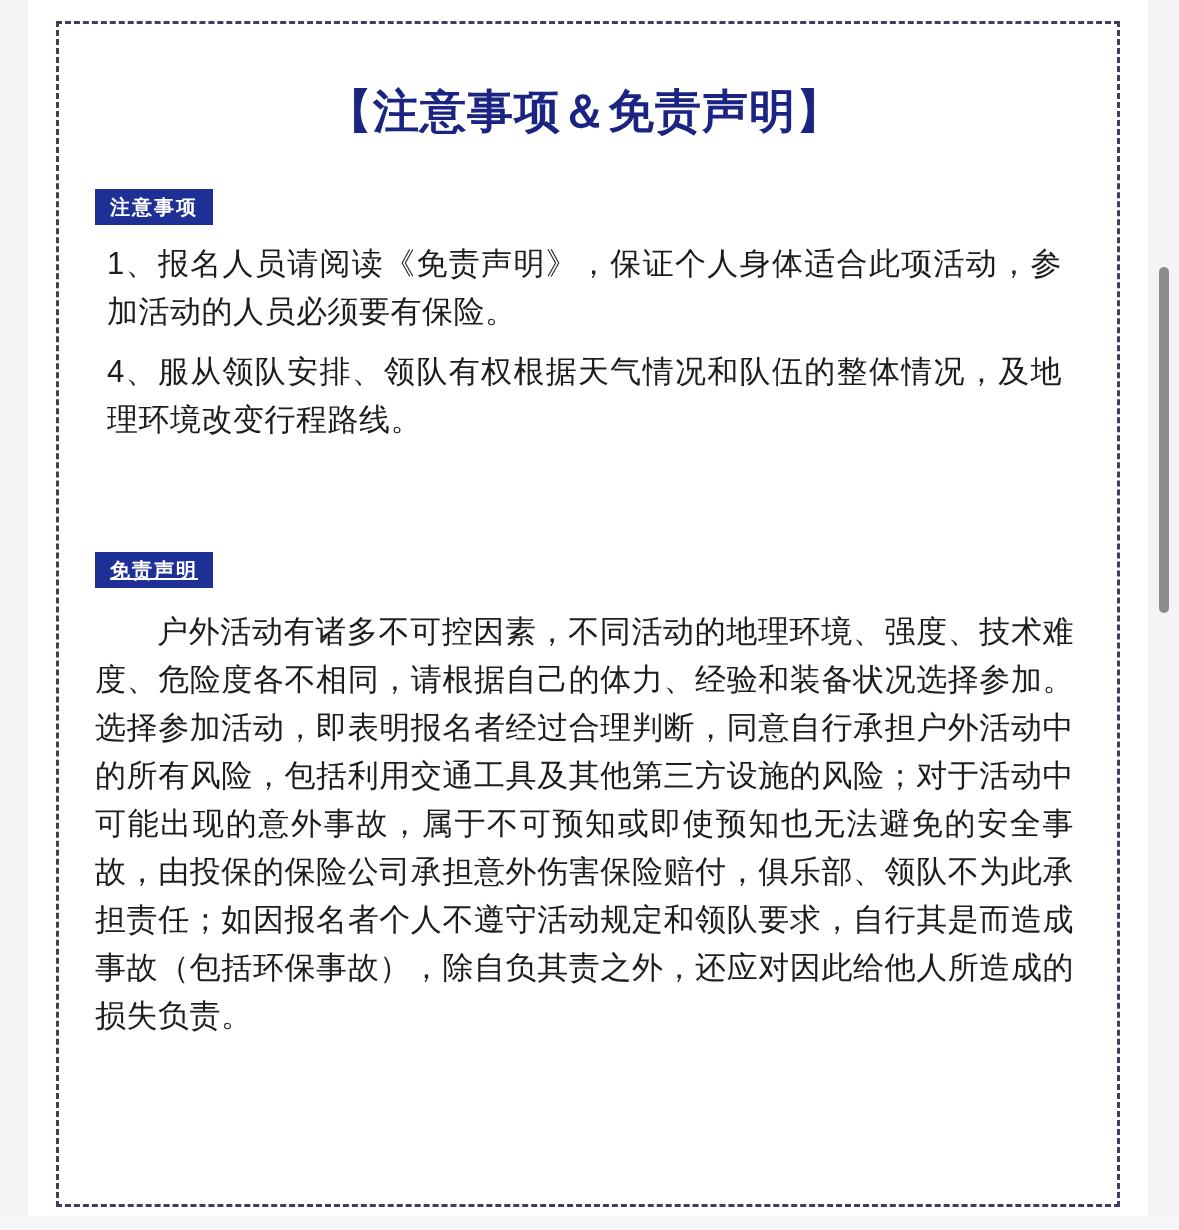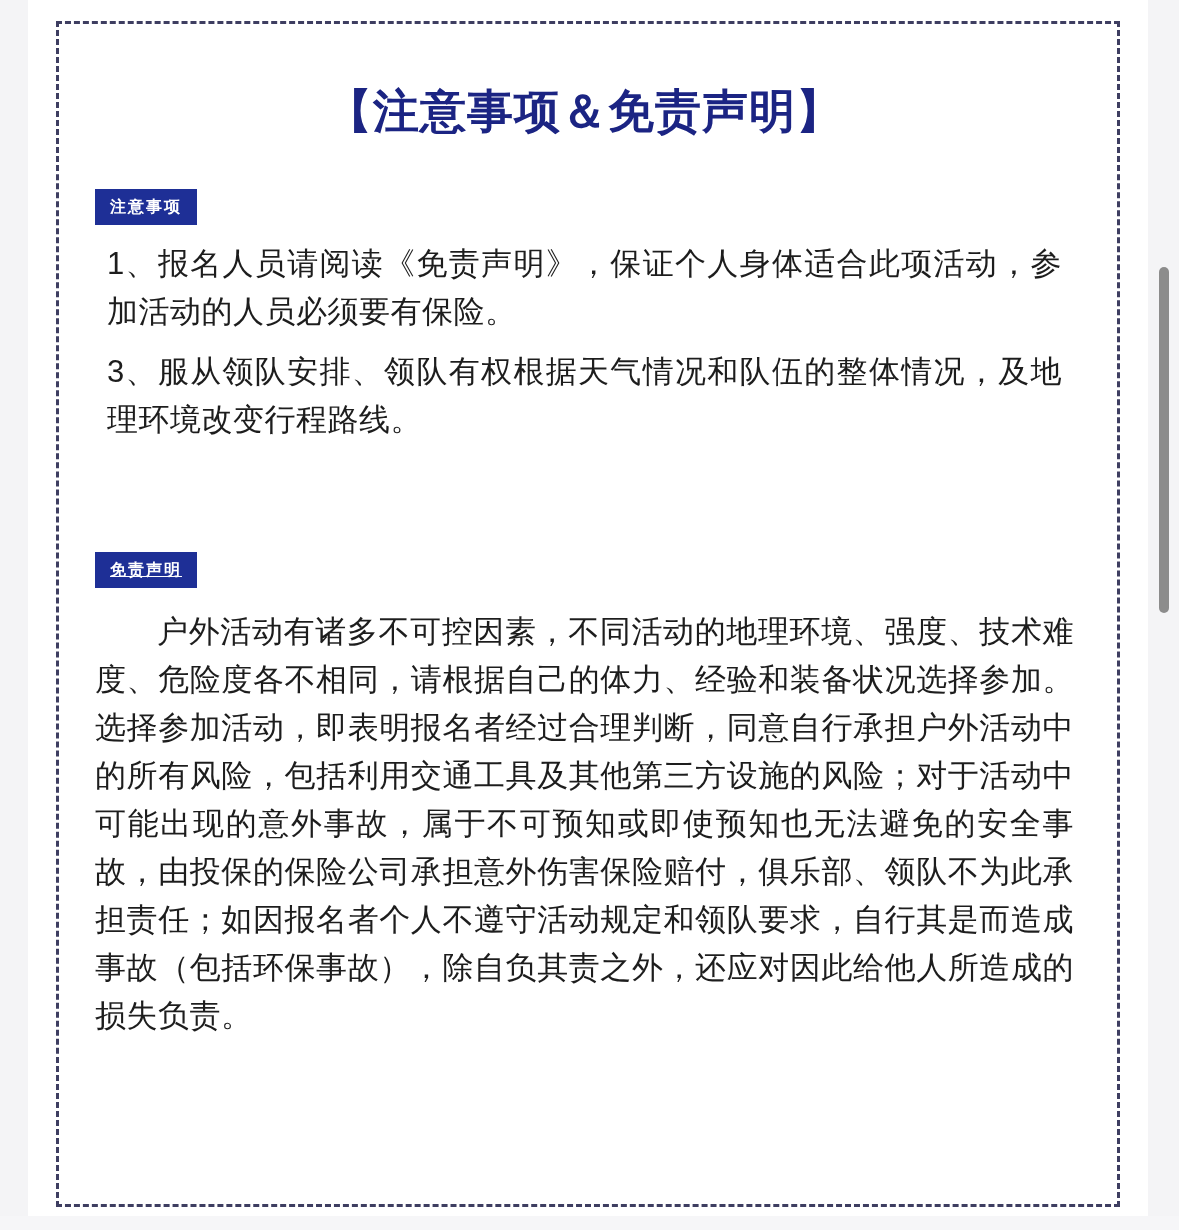--- a/index.html
+++ b/index.html
@@ -60,21 +60,21 @@
     font-size: 46px;
     line-height: 62px;
     font-weight: bold;
     color: #1b2483;
     letter-spacing: 1px;
   }
   .badge {
     display: inline-block;
     background: #1e2f96;
     color: #ffffff;
-    font-size: 16px;
+    font-size: 20px;
     line-height: 36px;
     font-weight: bold;
     padding: 0 15px;
     letter-spacing: 2px;
   }
   .badge-notes { margin-top: 47px; }
   .badge-disclaimer { margin-top: 96px; text-decoration: underline; }
   .body-text {
     font-size: 31px;
     line-height: 48px;
@@ -97,21 +97,21 @@
   <div class="gutter-left"></div>
 
   <div class="panel">
 
     <h1 class="page-title">【注意事项＆免责声明】</h1>
 
     <div>
       <span class="badge badge-notes">注意事项</span>
       <div class="body-text notes-list">
         <p>1、报名人员请阅读《免责声明》，保证个人身体适合此项活动，参加活动的人员必须要有保险。</p>
-        <p>3、服从领队安排、领队有权根据天气情况和队伍的整体情况，及地理环境改变行程路线。</p>
+        <p>4、服从领队安排、领队有权根据天气情况和队伍的整体情况，及地理环境改变行程路线。</p>
       </div>
     </div>
 
     <div>
       <span class="badge badge-disclaimer">免责声明</span>
       <p class="body-text disclaimer-par">户外活动有诸多不可控因素，不同活动的地理环境、强度、技术难度、危险度各不相同，请根据自己的体力、经验和装备状况选择参加。选择参加活动，即表明报名者经过合理判断，同意自行承担户外活动中的所有风险，包括利用交通工具及其他第三方设施的风险；对于活动中可能出现的意外事故，属于不可预知或即使预知也无法避免的安全事故，由投保的保险公司承担意外伤害保险赔付，俱乐部、领队不为此承担责任；如因报名者个人不遵守活动规定和领队要求，自行其是而造成事故（包括环保事故），除自负其责之外，还应对因此给他人所造成的损失负责。</p>
     </div>
 
   </div>
 

